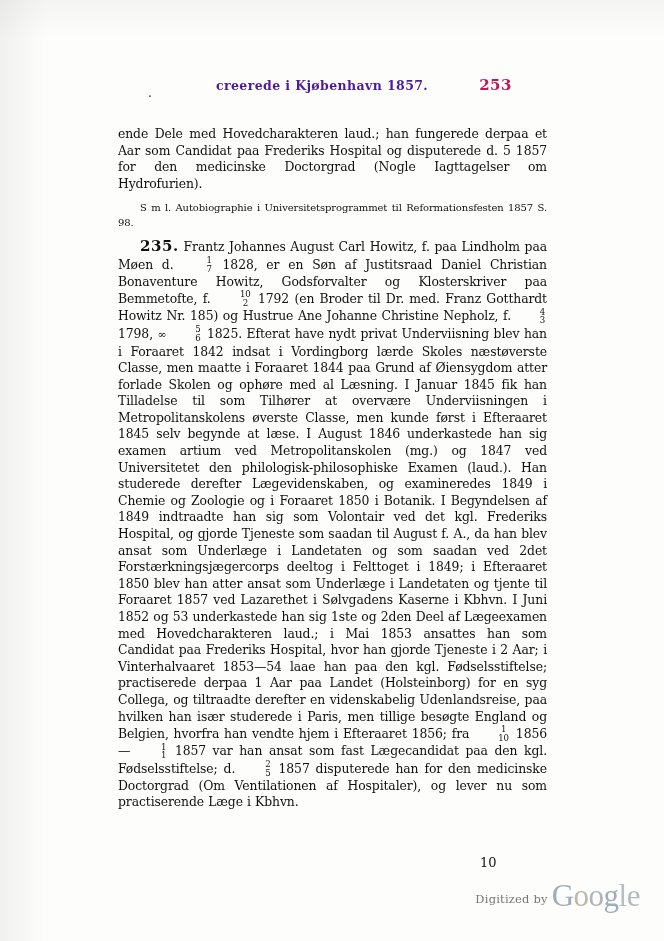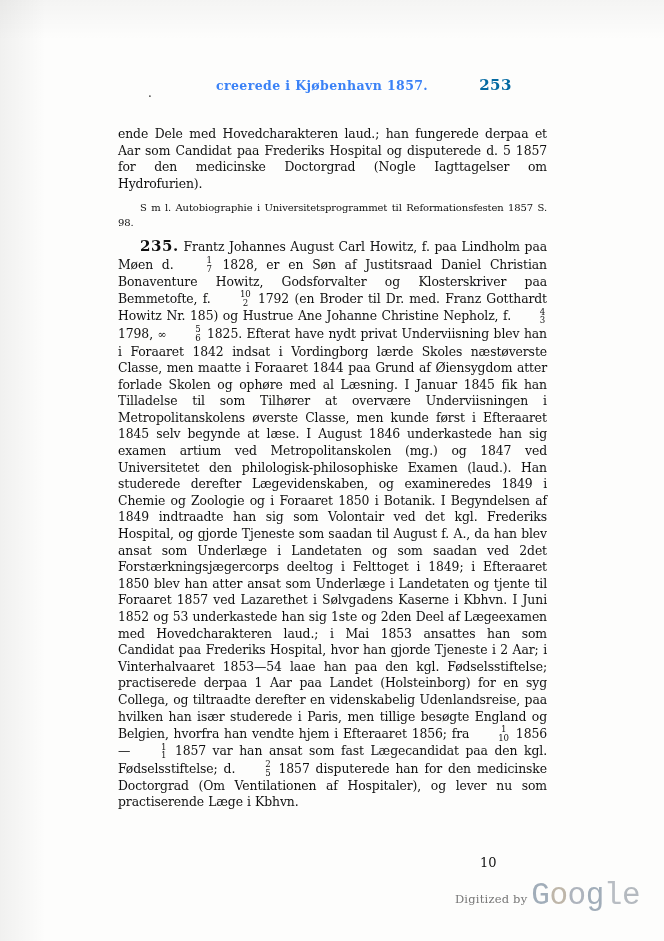--- a/index.html
+++ b/index.html
@@ -36,29 +36,29 @@
     color: #333;
   }
   .runhead .title {
     position: absolute;
     left: 216px;
     top: 0;
     font-family: "DejaVu Serif", serif;
     font-weight: bold;
     font-size: 12.5px;
     letter-spacing: 0.4px;
-    color: #3b82f6;
+    color: #4c1d95;
   }
   .runhead .pageno {
     position: absolute;
     right: 152px;
     top: -2px;
     font-weight: bold;
     font-size: 15px;
-    color: #0369a1;
+    color: #be185d;
     letter-spacing: 0.5px;
   }
 
   .textblock {
     position: absolute;
     left: 110px;
     top: 118px;
     width: 445px;
   }
 
@@ -129,21 +129,21 @@
     opacity: 0.92;
   }
   .watermark .digitized {
     font-family: "DejaVu Serif", serif;
     font-size: 11.5px;
     color: #6b6b6b;
     padding-bottom: 5px;
     letter-spacing: 0.2px;
   }
   .gword {
-    font-family: Liberation Mono, monospace;
+    font-family: Liberation Serif, serif;
     font-size: 31px;
     letter-spacing: -0.5px;
     line-height: 1;
   }
   .gword .g1 { color: #9aa7b4; }
   .gword .o1 { color: #b9b0a2; }
   .gword .o2 { color: #a8aeb8; }
   .gword .g2 { color: #9aa7b4; }
   .gword .l  { color: #b3b8bf; }
   .gword .e  { color: #aeb4ba; }

